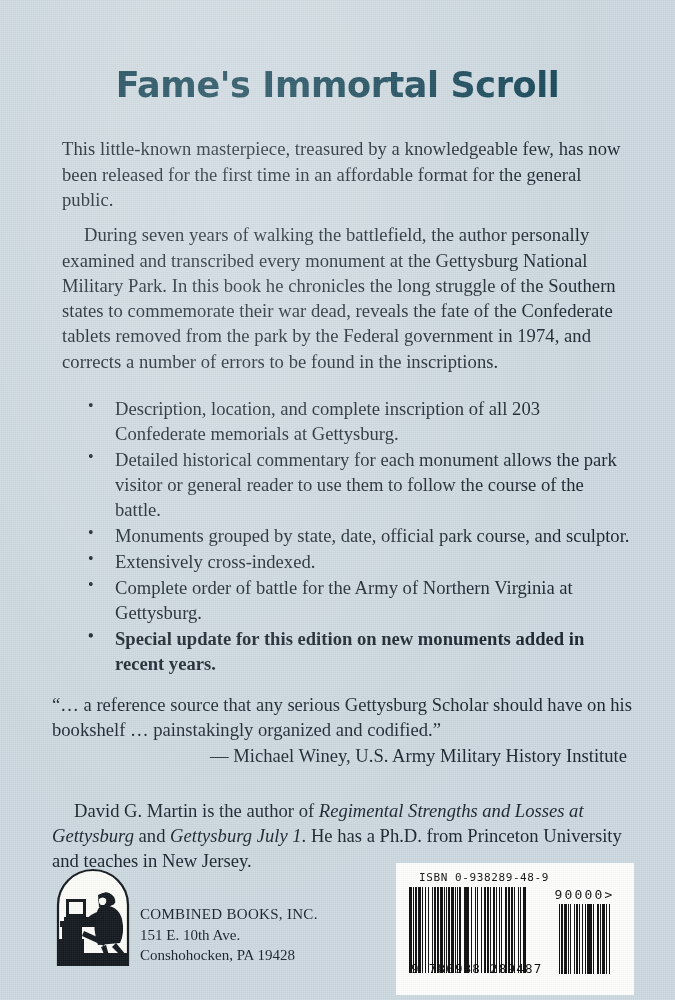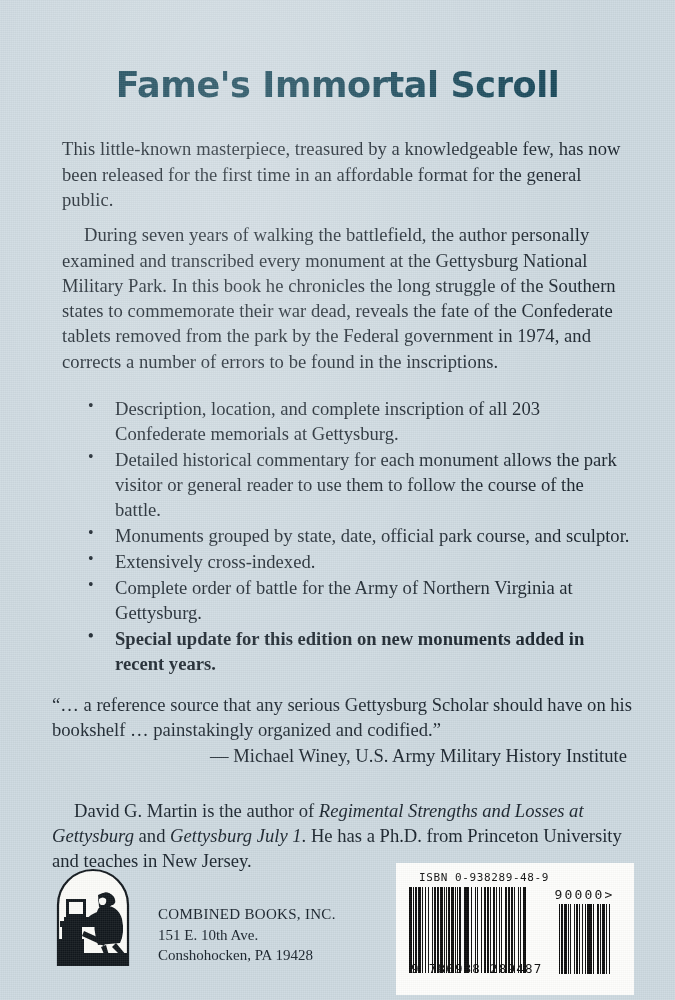--- a/index.html
+++ b/index.html
@@ -107,21 +107,21 @@
   }
   .author-block i { font-style: italic; }
 
   
   .publisher {
     position: absolute;
     left: 54px;
     top: 842px;
     display: flex;
     align-items: flex-end;
-    gap: 26px;
+    gap: 8px;
   }
   .logo {
     width: 78px;
     height: 102px;
   }
   .pub-lines {
     font-size: 15px;
     line-height: 1.36;
     padding-bottom: 2px;
   }

